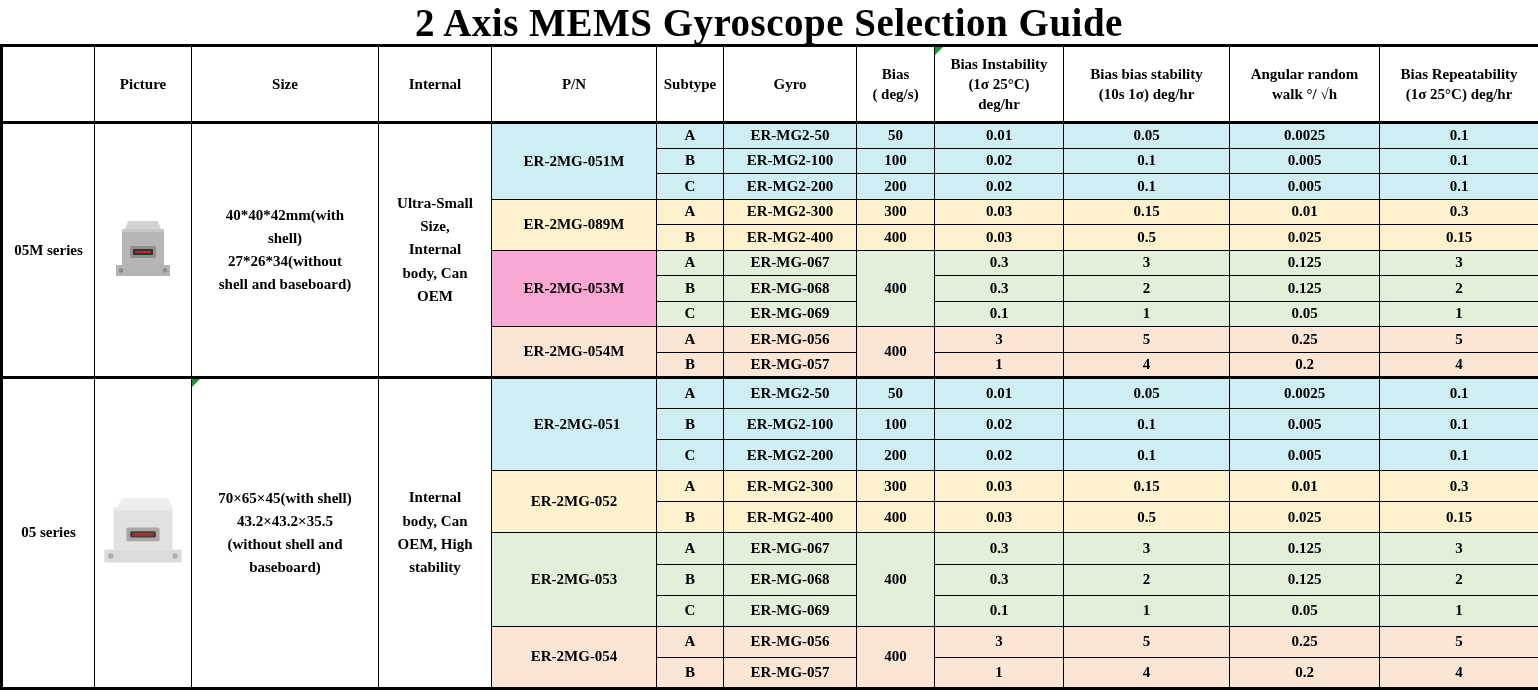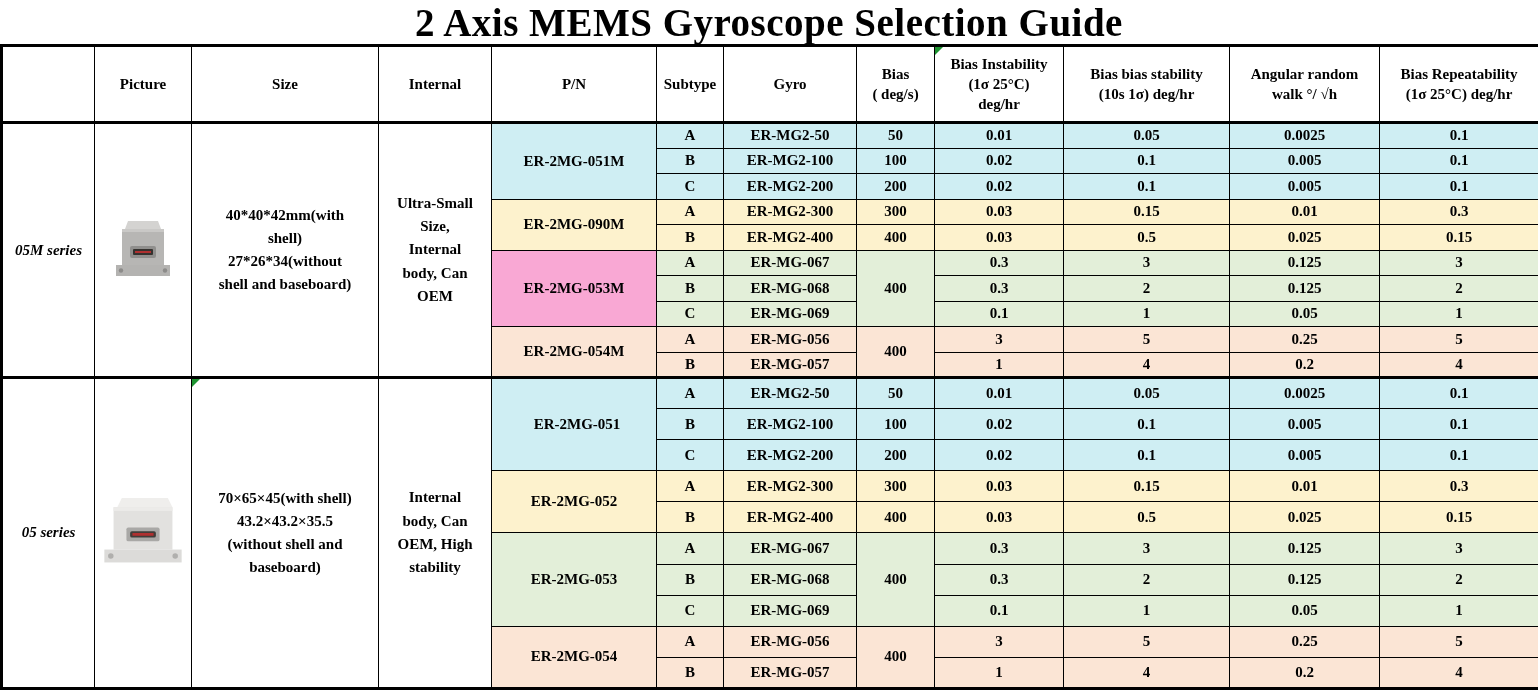--- a/index.html
+++ b/index.html
@@ -10,21 +10,21 @@
   table.guide { width:1538px; border-collapse:collapse; table-layout:fixed;
                 border:3px solid #000; }
   table.guide td, table.guide th { border:1px solid #000; text-align:center;
                 vertical-align:middle; padding:0 2px; font-weight:bold;
                 font-size:15px; overflow:hidden; position:relative; }
   thead th { height:74px; border-bottom:3px solid #000 !important;
              white-space:pre-line; line-height:1.35; font-size:15px; }
   tbody.sec1 tr { height:25.5px; }
   tbody.sec2 tr { height:31.1px; }
   tbody.sec2 tr.sec-start td { border-top:3px solid #000; }
-  td.series-cell { font-size:15px; padding:0;font-style:italic; }
+  td.series-cell { font-size:15px; padding:0; }
   td.size-cell { text-align:left; font-weight:normal; font-size:16.5px;
                  padding:0 3px; white-space:pre-line; line-height:1.52; }
   td.feature-cell { white-space:pre-line; font-size:16px; line-height:1.55; }
   td.pn-cell { font-size:16px; }
   td.gyro-cell { font-size:15.5px; }
   .flag { position:absolute; top:0; left:0; width:0; height:0;
           border-top:8px solid #1d9330; border-right:8px solid transparent; }
   .photo-wrap { display:flex; justify-content:center; align-items:center; }
 </style>
 </head>
@@ -120,21 +120,21 @@
       <tr>
         <td style="background-color: rgb(207, 238, 243);">C</td>
         <td class="gyro-cell" style="background-color: rgb(207, 238, 243);">ER-MG2-200</td>
         <td style="background-color: rgb(207, 238, 243);">200</td>
         <td style="background-color: rgb(207, 238, 243);">0.02</td>
         <td style="background-color: rgb(207, 238, 243);">0.1</td>
         <td style="background-color: rgb(207, 238, 243);">0.005</td>
         <td style="background-color: rgb(207, 238, 243);">0.1</td>
       </tr>
       <tr>
-        <td class="pn-cell" rowspan="2" style="background-color: rgb(253, 242, 205);">ER-2MG-090M</td>
+        <td class="pn-cell" rowspan="2" style="background-color: rgb(253, 242, 205);">ER-2MG-089M</td>
         <td style="background-color: rgb(253, 242, 205);">A</td>
         <td class="gyro-cell" style="background-color: rgb(253, 242, 205);">ER-MG2-300</td>
         <td style="background-color: rgb(253, 242, 205);">300</td>
         <td style="background-color: rgb(253, 242, 205);">0.03</td>
         <td style="background-color: rgb(253, 242, 205);">0.15</td>
         <td style="background-color: rgb(253, 242, 205);">0.01</td>
         <td style="background-color: rgb(253, 242, 205);">0.3</td>
       </tr>
       <tr>
         <td style="background-color: rgb(253, 242, 205);">B</td>

